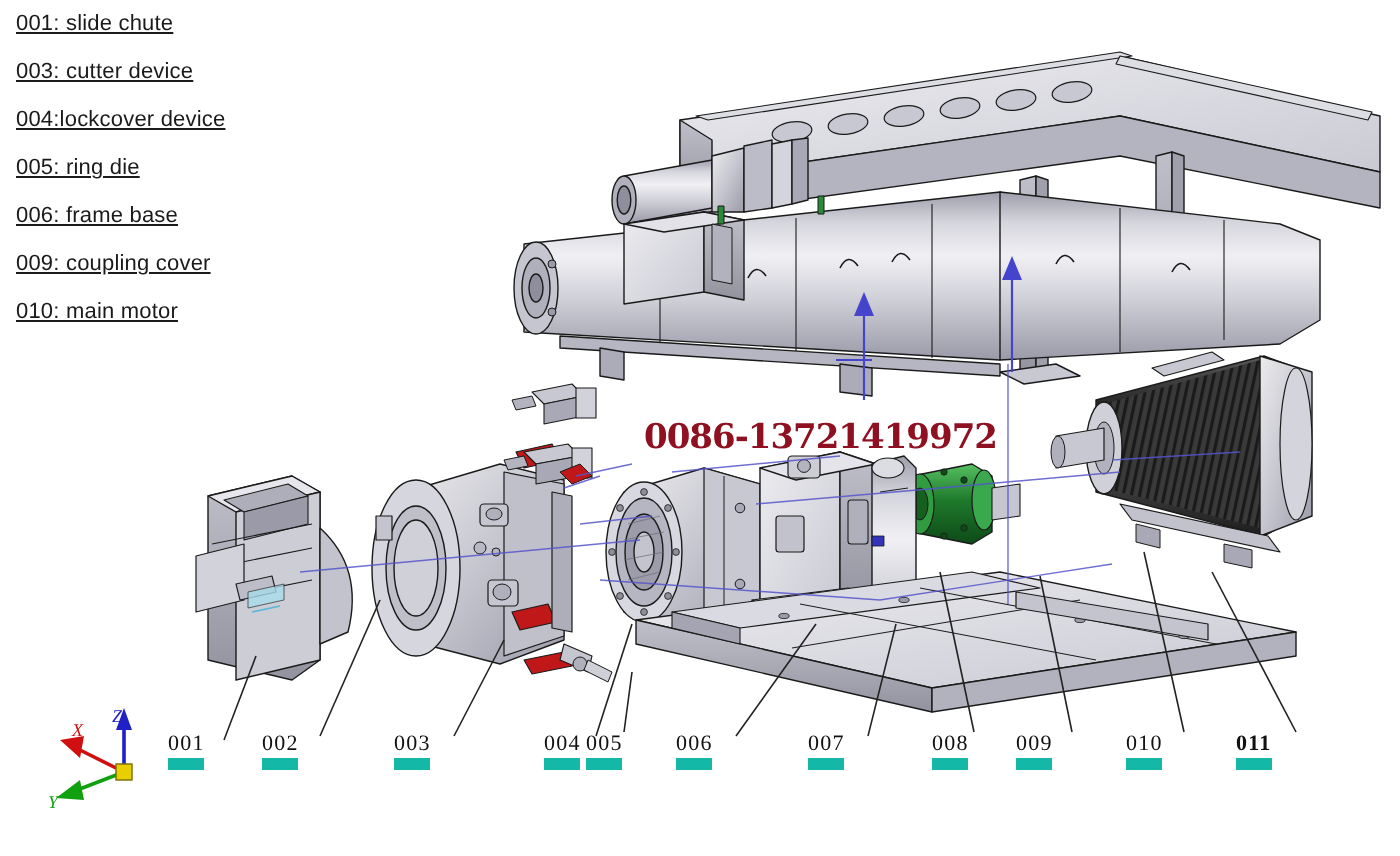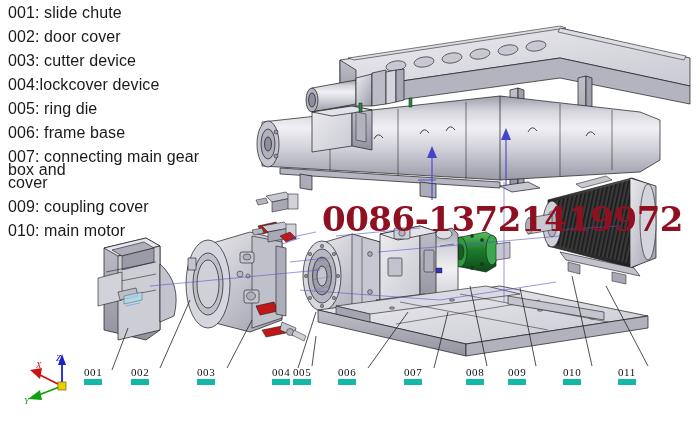--- a/index.html
+++ b/index.html
@@ -17,47 +17,48 @@
   }
 
   
   #legend {
     position: absolute;
     left: 8px; top: 6px;
     width: 215px;
     z-index: 40;
   }
   .legend-item {
-    font-size: 16px;
+    font-size: 11px;
     color: #1a1a1a;
     line-height: 13px;
     margin-bottom: 11px;
     letter-spacing: .1px;
     white-space: pre-line;
+    text-decoration: underline;
   }
 
   
   #watermark {
     position: absolute;
     left: 2px; top: 209px;
     font-family: "DejaVu Serif", serif;
     font-weight: 700;
     font-size: 27px;
     line-height: 27px;
     color: #8f1020;
     letter-spacing: -1px;
     z-index: 45;
     pointer-events: none;
   }
   #phone {
     position: absolute;
     left: 322px; top: 206px;
     font-family: "DejaVu Serif", serif;
     font-weight: 700;
-    font-size: 34px;
+    font-size: 17px;
     line-height: 27px;
     color: #8f1020;
     letter-spacing: -.5px;
     z-index: 45;
     white-space: nowrap;
     pointer-events: none;
   }
 
   
   .callout {
@@ -437,38 +438,35 @@
       <polygon points="18,38 6,47 20,48" fill="#10a010"></polygon>
       <rect x="36" y="30" width="8" height="8" fill="#e8d000" stroke="#7a6a00" stroke-width="0.7"></rect>
     </g>
     <text x="34" y="9" font-family="Liberation Serif, serif" font-size="9" fill="#2020c8" font-style="italic">Z</text>
     <text x="14" y="16" font-family="Liberation Serif, serif" font-size="9" fill="#d01010" font-style="italic">X</text>
     <text x="2" y="52" font-family="Liberation Serif, serif" font-size="9" fill="#10a010" font-style="italic">Y</text>
   </svg>
 
   <div id="legend">
     <div class="legend-item">001: slide chute</div>
-    <div class="legend-item">002: door cover</div>
     <div class="legend-item">003: cutter device</div>
     <div class="legend-item">004:lockcover device</div>
     <div class="legend-item">005: ring die</div>
     <div class="legend-item">006: frame base</div>
-    <div class="legend-item">007: connecting main gear box and
-cover</div>
     <div class="legend-item">009: coupling cover</div>
     <div class="legend-item">010: main motor</div>
   </div>
 
   <div id="phone">0086-13721419972</div>
 
   <div class="callout" style="left: 84px;">001</div>
   <div class="callout" style="left: 131px;">002</div>
   <div class="callout" style="left: 197px;">003</div>
   <div class="callout" style="left: 272px;">004</div>
   <div class="callout" style="left: 293px;">005</div>
   <div class="callout" style="left: 338px;">006</div>
   <div class="callout" style="left: 404px;">007</div>
   <div class="callout" style="left: 466px; text-align: center;">008</div>
   <div class="callout" style="left: 508px; text-align: center;">009</div>
   <div class="callout" style="left: 563px;">010</div>
-  <div class="callout" style="left: 618px;">011</div>
+  <div class="callout" style="left: 618px; font-weight: bold;">011</div>
 
 </div>
 
 </body></html>

